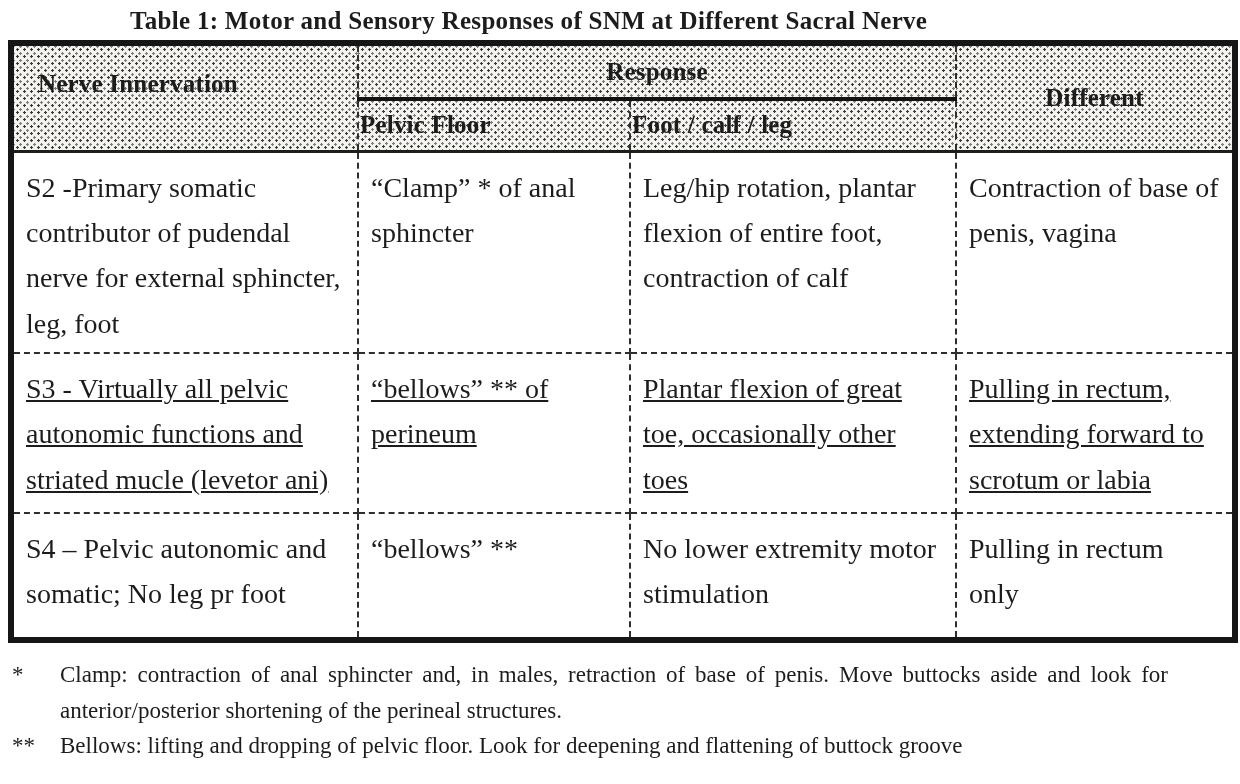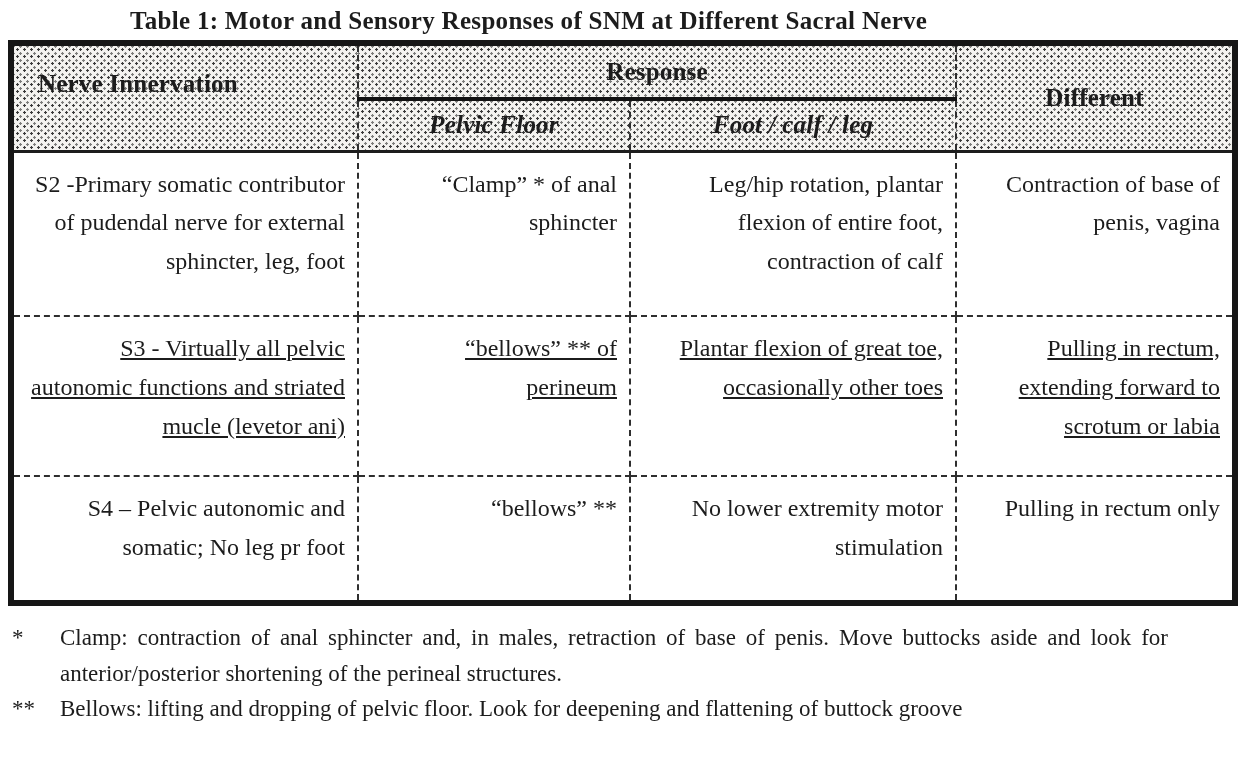--- a/index.html
+++ b/index.html
@@ -49,32 +49,31 @@
     vertical-align: middle;
     text-align: center;
     border-bottom: 3px solid #1d1d1d;
   }
   th.th-response {
     text-align: center;
     vertical-align: middle;
     border-bottom: 4px solid #111111;
   }
   th.sub-th {
-    text-align: center;
+    text-align: left;
     vertical-align: middle;
     border-bottom: 3px solid #1d1d1d;
-    font-style: italic;
   }
   tr.hdr-top { height: 56px; }
   tr.hdr-sub { height: 52px; }
 
   td {
     vertical-align: top;
-    text-align: right;
-    font-size: 24px;
+    text-align: left;
+    font-size: 28px;
     line-height: 1.62;
     padding: 12px 12px 6px 12px;
   }
   tr.row-s2 { height: 165px; }
   tr.row-s3 { height: 160px; text-decoration: underline; }
   tr.row-s4 { height: 127px; }
 
   
   .footnotes { margin-top: 14px; font-size: 23px; }
   .footnote { display: flex; line-height: 1.55; }

